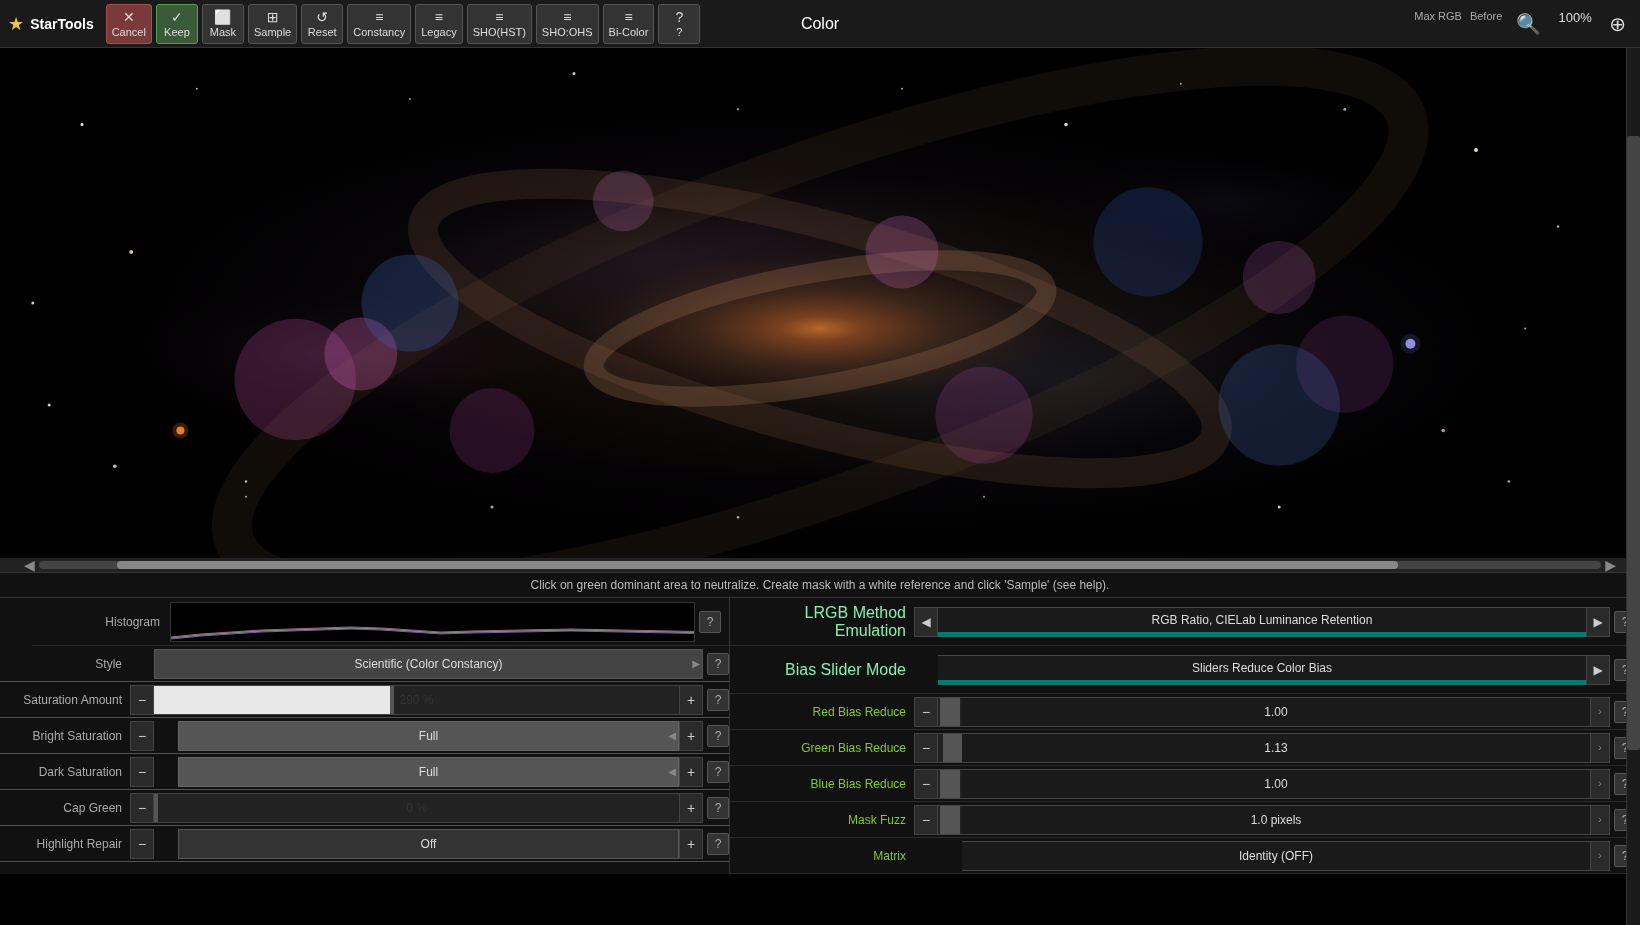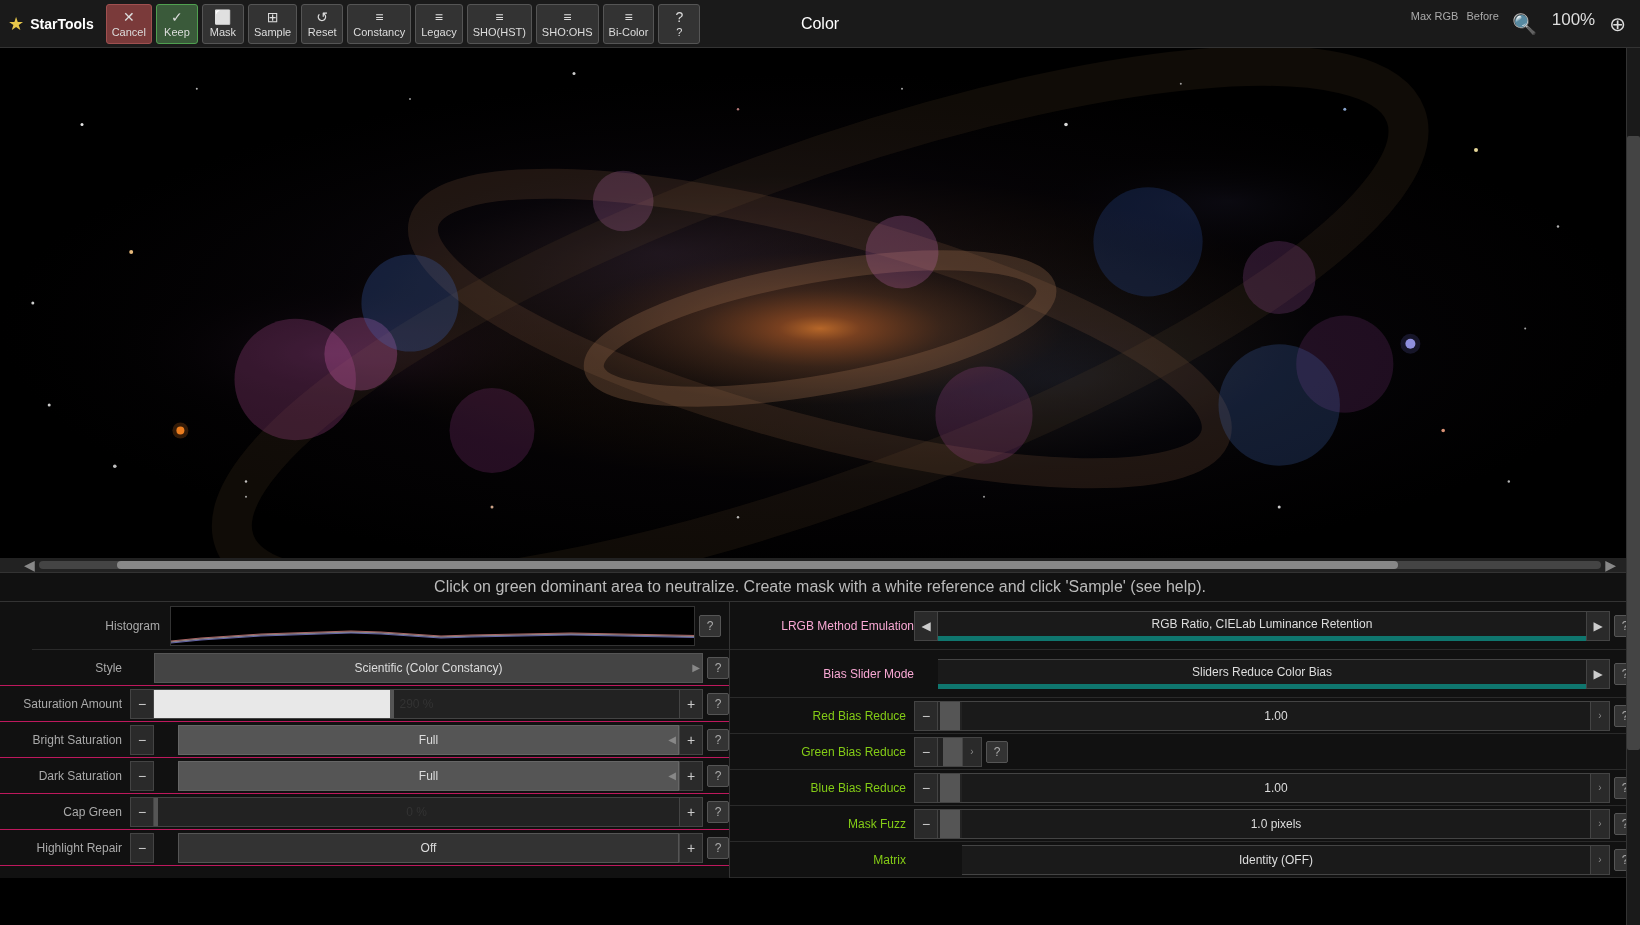--- a/index.html
+++ b/index.html
@@ -76,21 +76,21 @@
     }
     .toolbar-right .zoom-btn {
       background: none;
       border: none;
       color: #ddd;
       font-size: 20px;
       cursor: pointer;
       padding: 2px 6px;
     }
     .toolbar-right .zoom-pct {
-      font-size: 17px;
+      font-size: 13px;
       color: #ddd;
       min-width: 40px;
       text-align: center;
     }
     .toolbar-label {
       font-size: 11px;
       color: #aaa;
       text-align: center;
     }
 
@@ -137,21 +137,21 @@
       color: #888;
       font-size: 14px;
       cursor: pointer;
       padding: 0 4px;
     }
 
     
     #status-bar {
       background: #111;
       padding: 5px 16px;
-      font-size: 16px;
+      font-size: 12px;
       color: #bbb;
       text-align: center;
       border-top: 1px solid #333;
     }
 
     
     #controls-panel {
       display: flex;
       background: #111;
       border-top: 1px solid #333;
@@ -301,22 +301,23 @@
     .right-header-row {
       display: flex;
       align-items: center;
       height: 48px;
       border-bottom: 1px solid #2a2a2a;
       padding: 0 4px;
     }
     .right-label {
       width: 180px;
       text-align: right;
-      color: #f9a8d4;
-      font-size: 12px;
+      padding-right: 8px;
+      color: #86efac;
+      font-size: 16px;
       flex-shrink: 0;
     }
     .right-arrow-btn {
       width: 24px;
       height: 30px;
       background: #2a2a2a;
       border: 1px solid #444;
       color: #ccc;
       display: flex;
       align-items: center;
@@ -735,20 +736,21 @@
       <div class="bias-arrow">›</div>
       <div class="bias-q">?</div>
     </div>
 
     <div class="bias-row">
       <div class="bias-label">Green Bias Reduce</div>
       <div class="bias-minus">−</div>
       <div class="bias-slider-wrap">
         <div class="bias-slider-thumb" style="left: 5px;"></div>
       </div>
+      <div class="bias-value-box">1.13</div>
       <div class="bias-arrow">›</div>
       <div class="bias-q">?</div>
     </div>
 
     <div class="bias-row">
       <div class="bias-label">Blue Bias Reduce</div>
       <div class="bias-minus">−</div>
       <div class="bias-slider-wrap">
         <div class="bias-slider-thumb"></div>
       </div>

